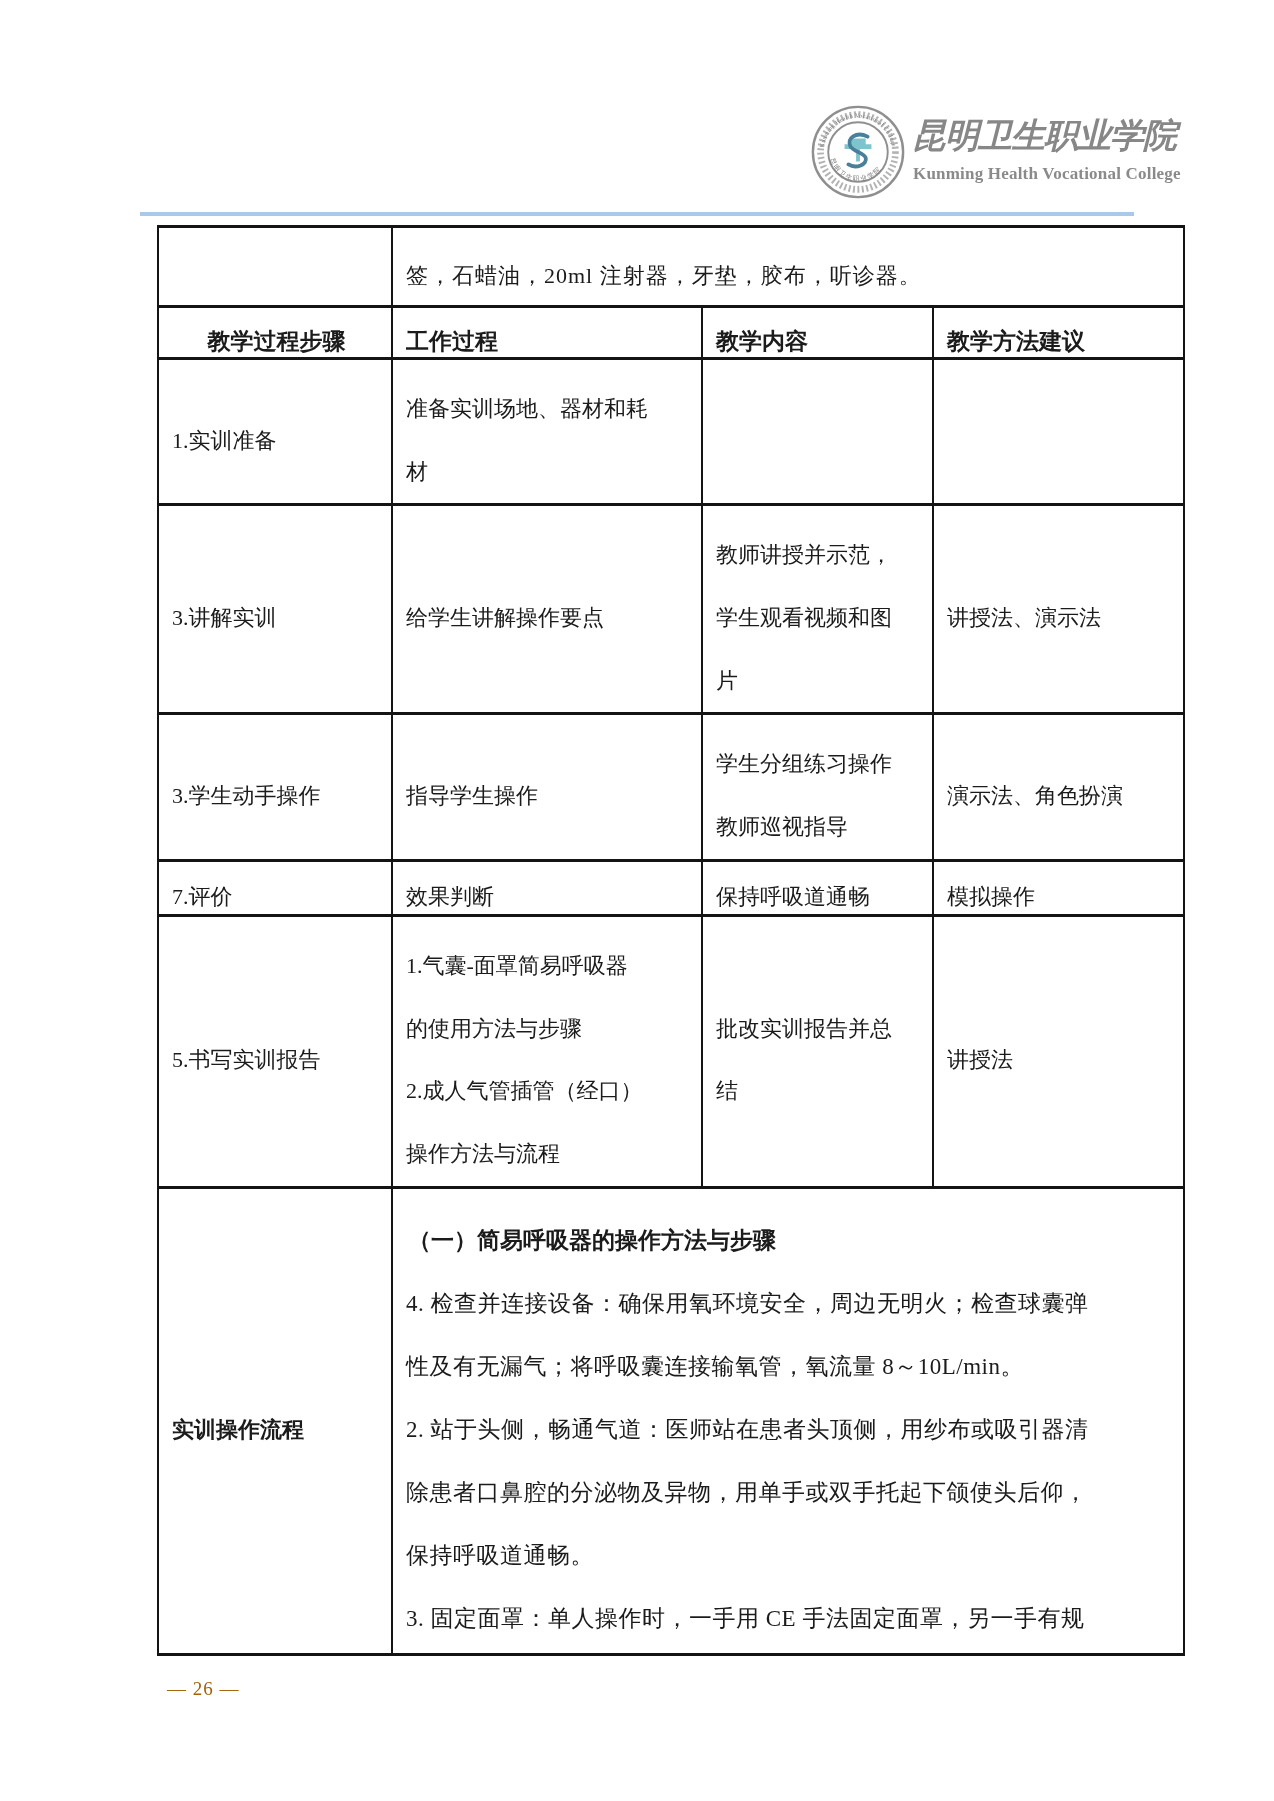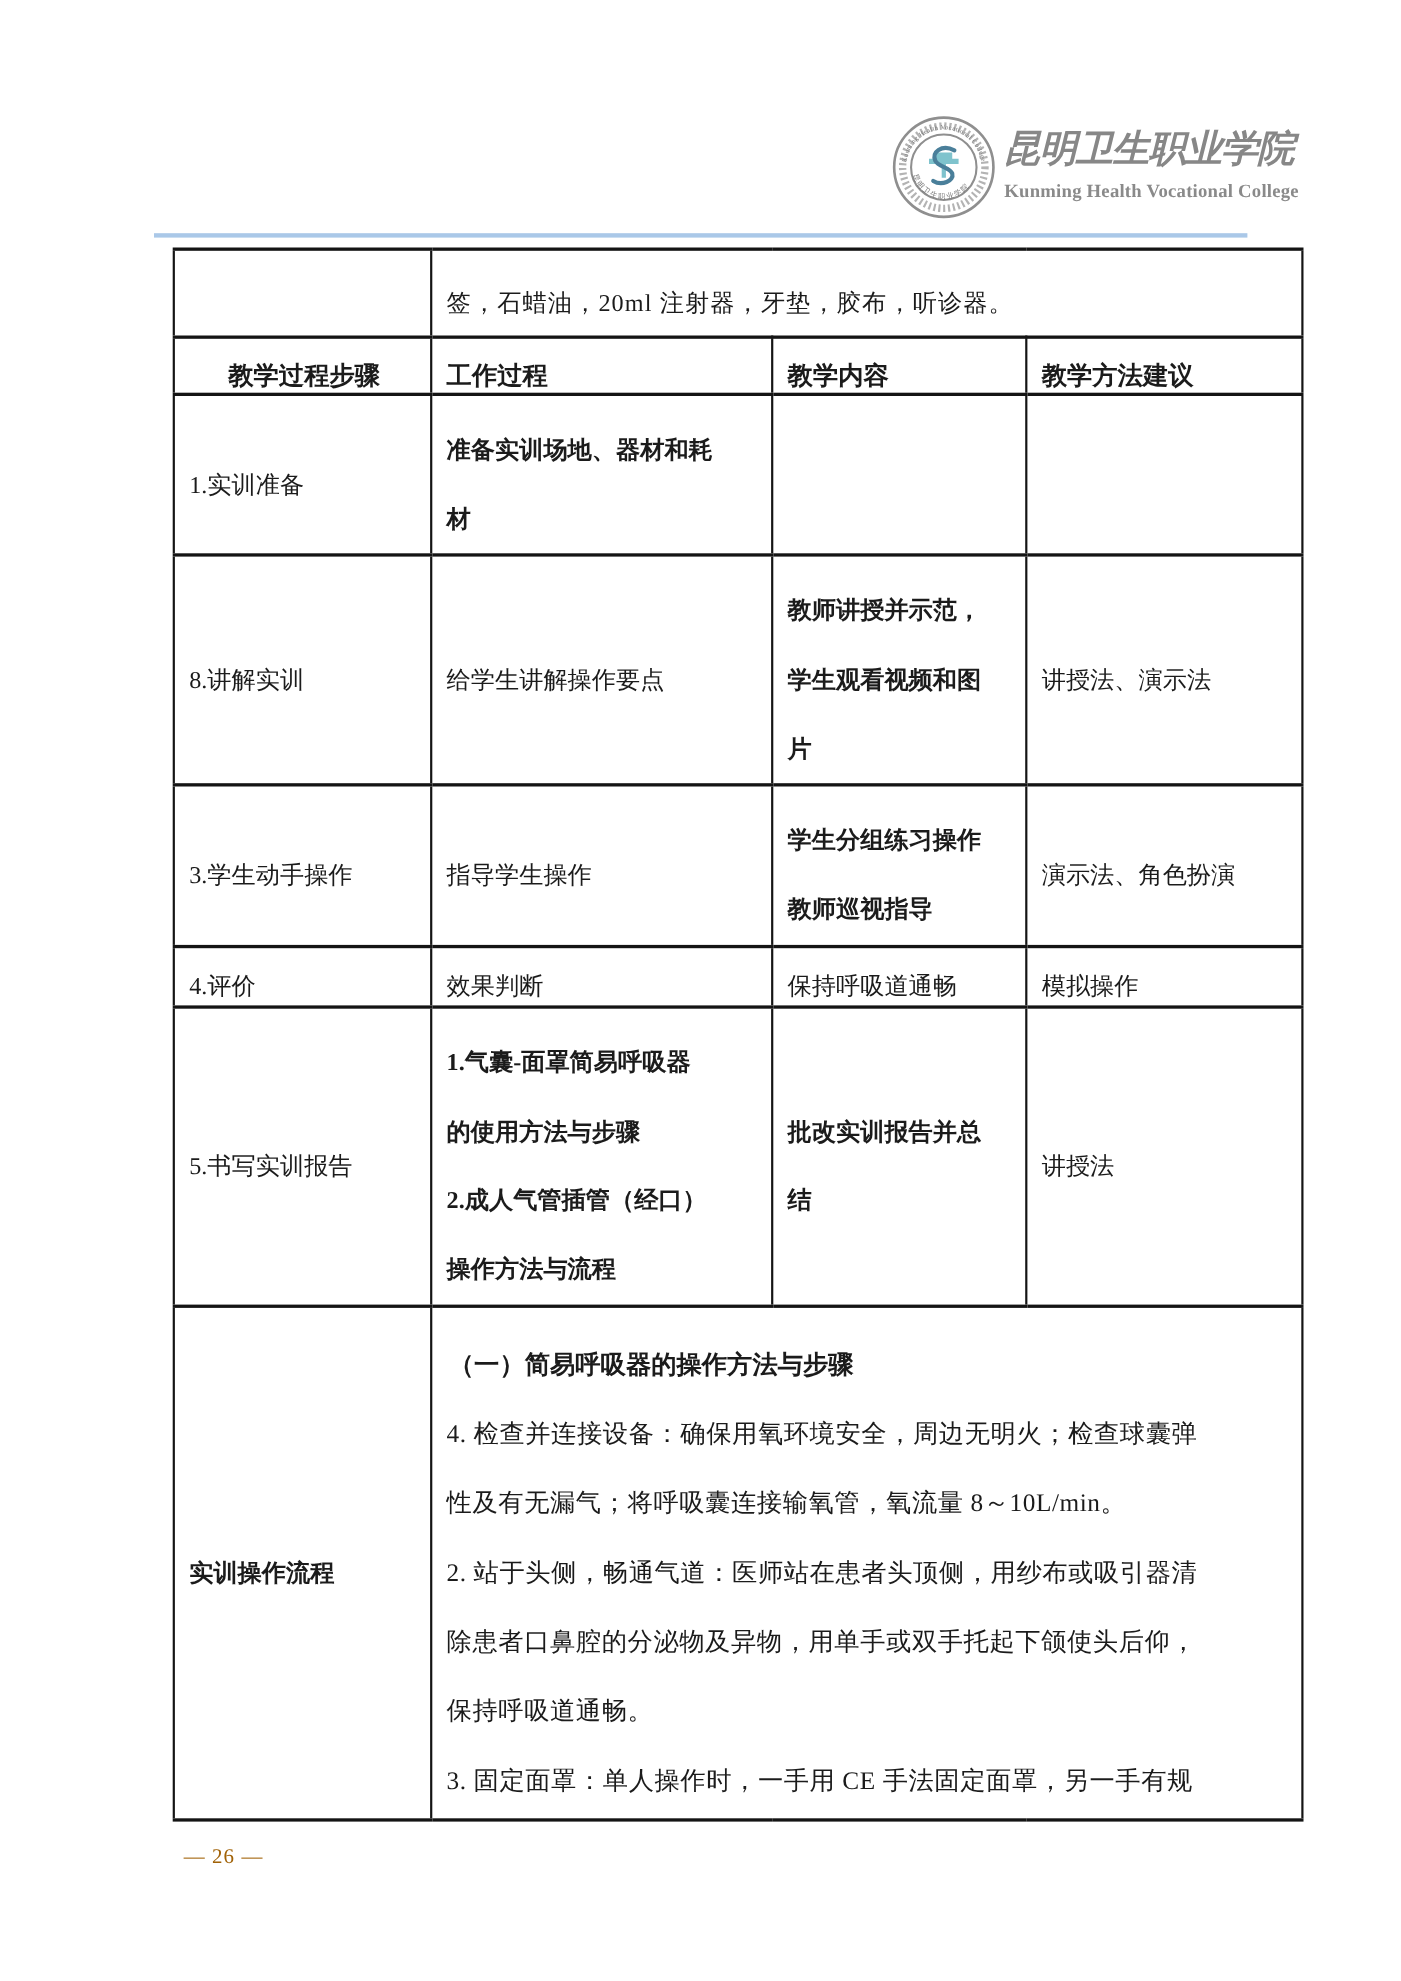--- a/index.html
+++ b/index.html
@@ -30,21 +30,21 @@
   }
   table.doc td{
     border:2px solid #141414;border-top-width:3px;border-bottom-width:3px;
     font-size:22px;vertical-align:middle;
     padding:18px 10px 0 13px;overflow:hidden;margin-left:45px;
   }
   td.step{padding-left:10px;}
   tr.hdr td{font-weight:bold;font-size:23px;}
   tr.hdr td.step{text-align:center;}
   td.cont{vertical-align:bottom;padding-bottom:12px;font-size:23px;letter-spacing:1px;}
-  .pre{white-space:pre-line;line-height:2.85;font-weight:bold;}
+  .pre{white-space:pre-line;line-height:2.85;}
   td.flow-label{font-weight:bold;font-size:23px;padding:0;}
   td.flow-content{vertical-align:top;padding:14px 18px 0 14px;}
   .flow-heading{font-weight:bold;font-size:23px;line-height:63px;margin:0 0 0 2px;white-space:pre-line;}
   .flow-para{font-size:23px;line-height:63px;margin:0;white-space:pre-line;letter-spacing:0.5px;}
 
   
   .footer{position:absolute;left:167px;top:1678px;font-size:19px;color:#a16207;letter-spacing:1px;}
 </style>
 </head>
 <body>
@@ -95,38 +95,38 @@
 
     <tr style="height:127px">
       <td class="step">1.实训准备</td>
       <td class="pre">准备实训场地、器材和耗
 材</td>
       <td></td>
       <td></td>
     </tr>
 
     <tr style="height:191px">
-      <td class="step">8.讲解实训</td>
+      <td class="step">3.讲解实训</td>
       <td>给学生讲解操作要点</td>
       <td class="pre">教师讲授并示范，
 学生观看视频和图
 片</td>
       <td>讲授法、演示法</td>
     </tr>
 
     <tr style="height:144px">
       <td class="step">3.学生动手操作</td>
       <td>指导学生操作</td>
       <td class="pre">学生分组练习操作
 教师巡视指导</td>
       <td>演示法、角色扮演</td>
     </tr>
 
     <tr style="height:55px">
-      <td class="step">4.评价</td>
+      <td class="step">7.评价</td>
       <td>效果判断</td>
       <td>保持呼吸道通畅</td>
       <td>模拟操作</td>
     </tr>
 
     <tr style="height:252px">
       <td class="step">5.书写实训报告</td>
       <td class="pre">1.气囊-面罩简易呼吸器
 的使用方法与步骤
 2.成人气管插管（经口）

